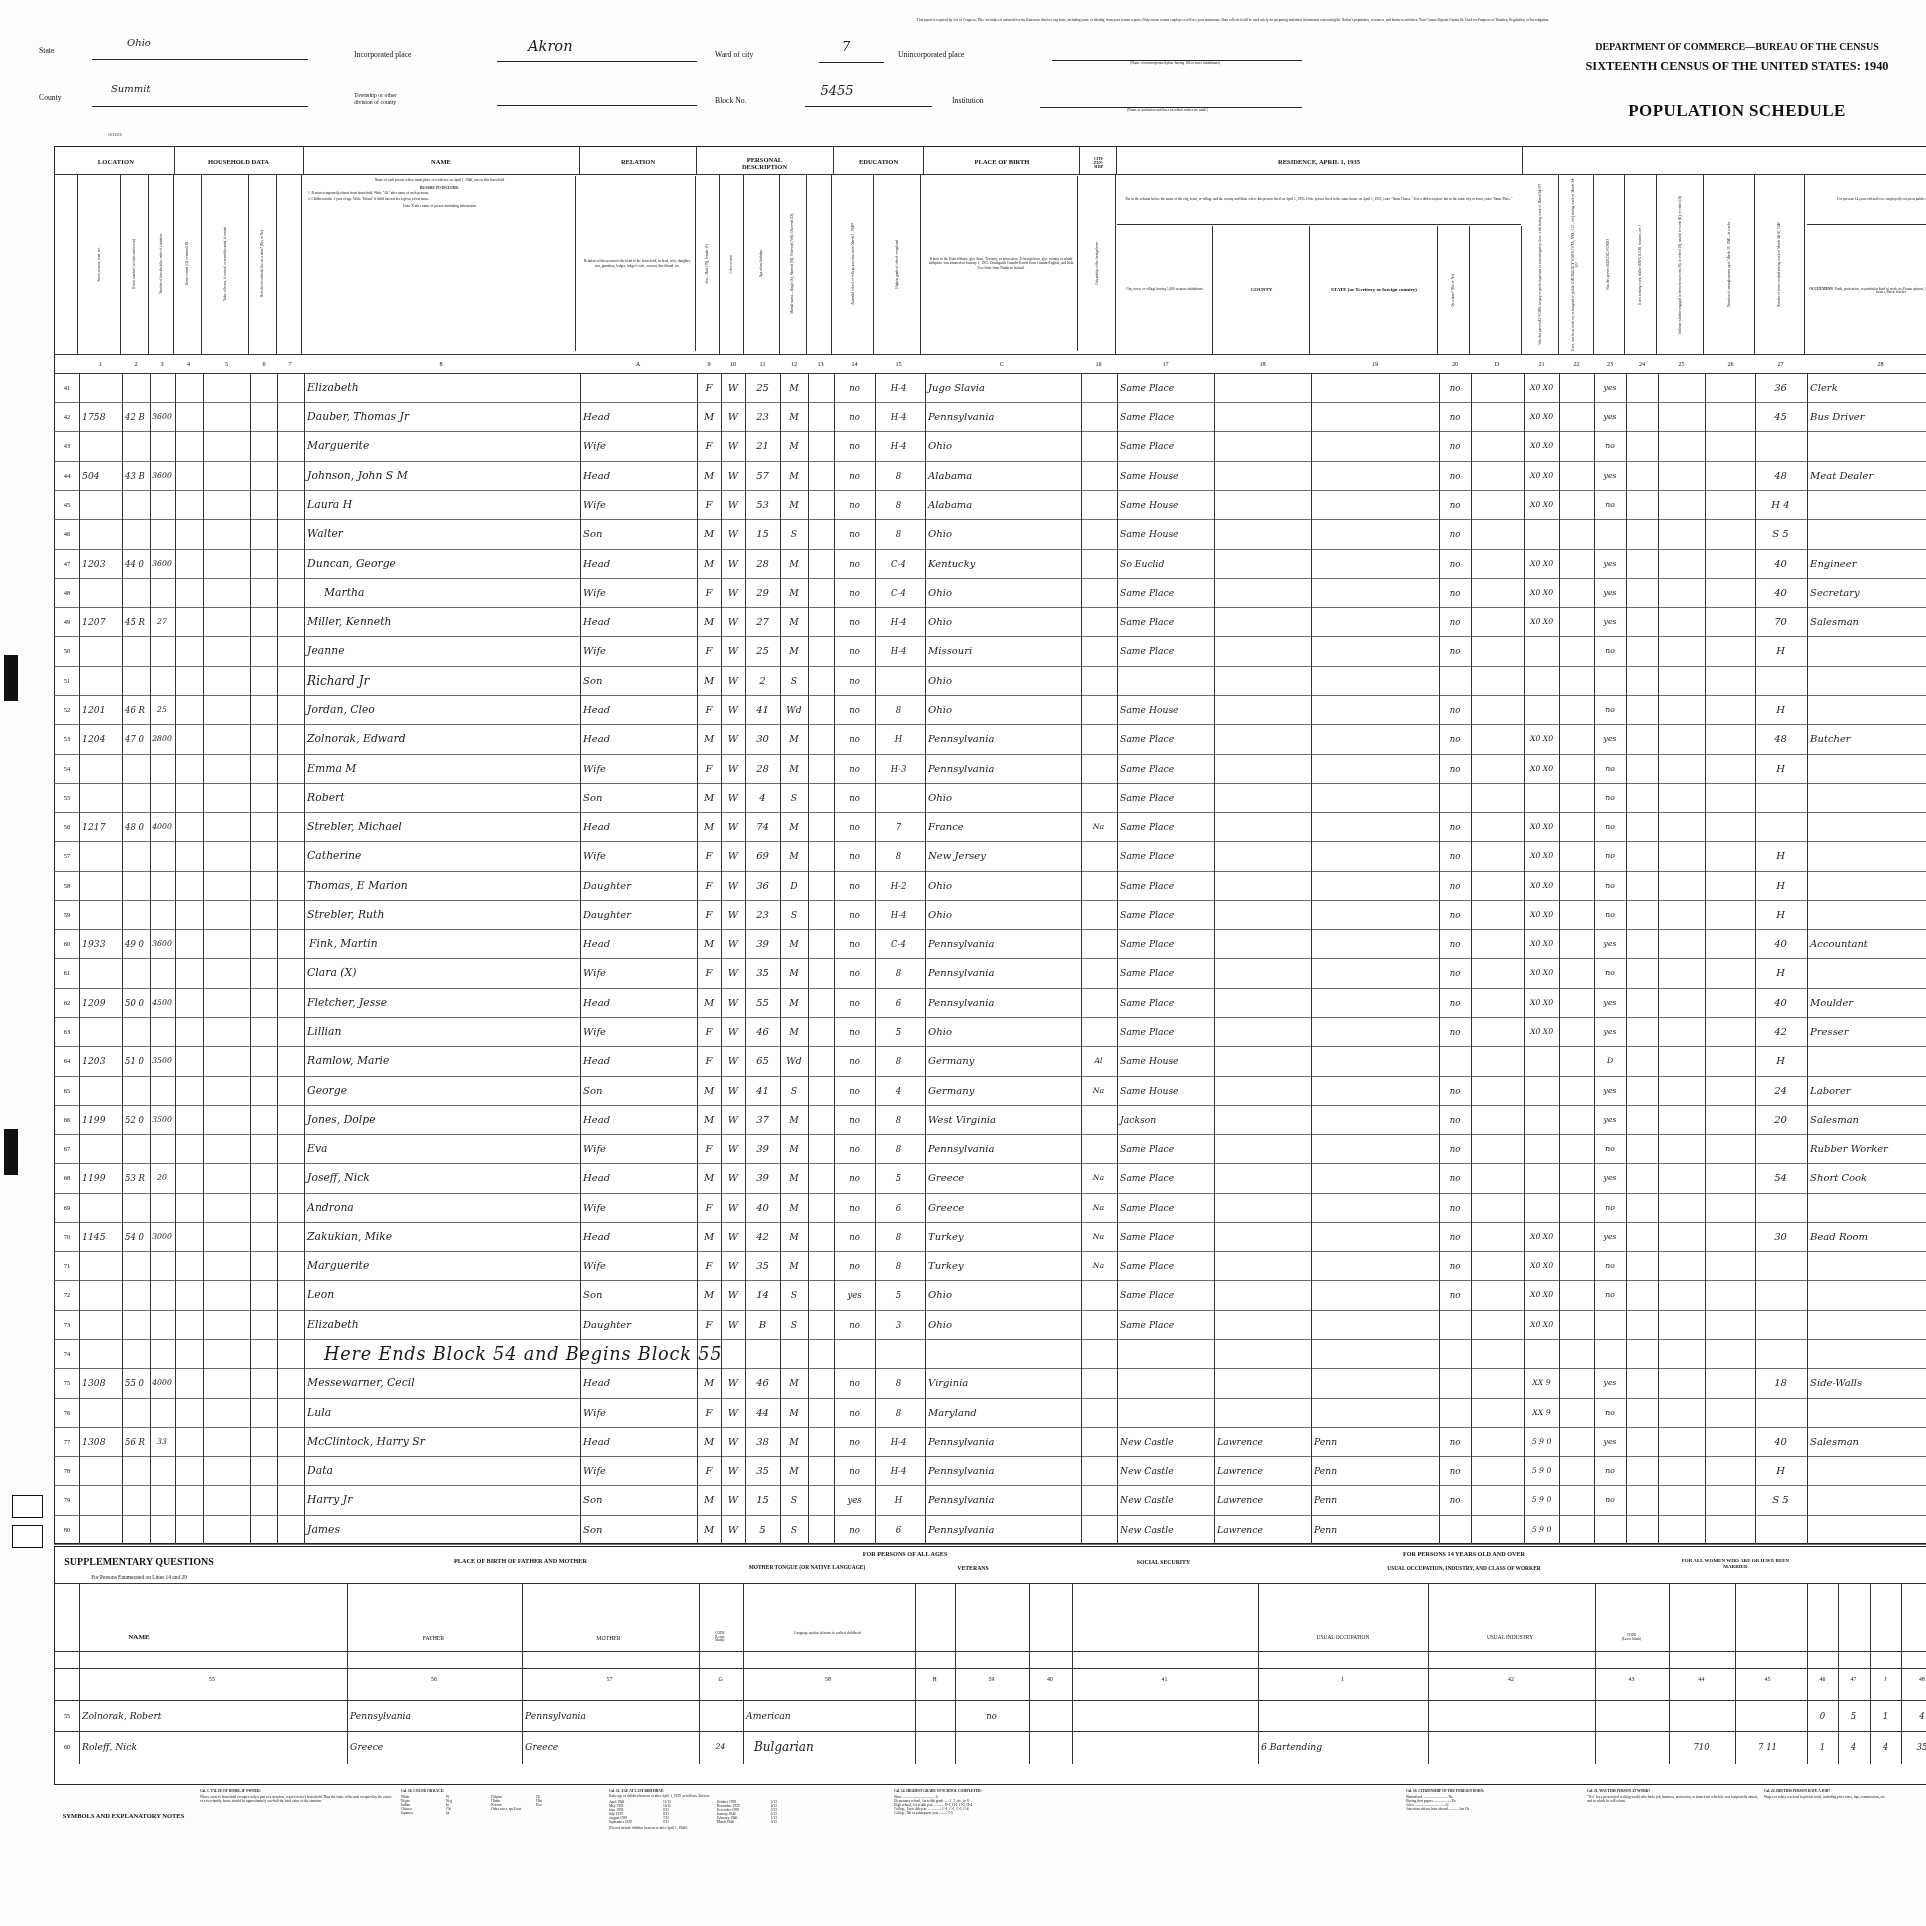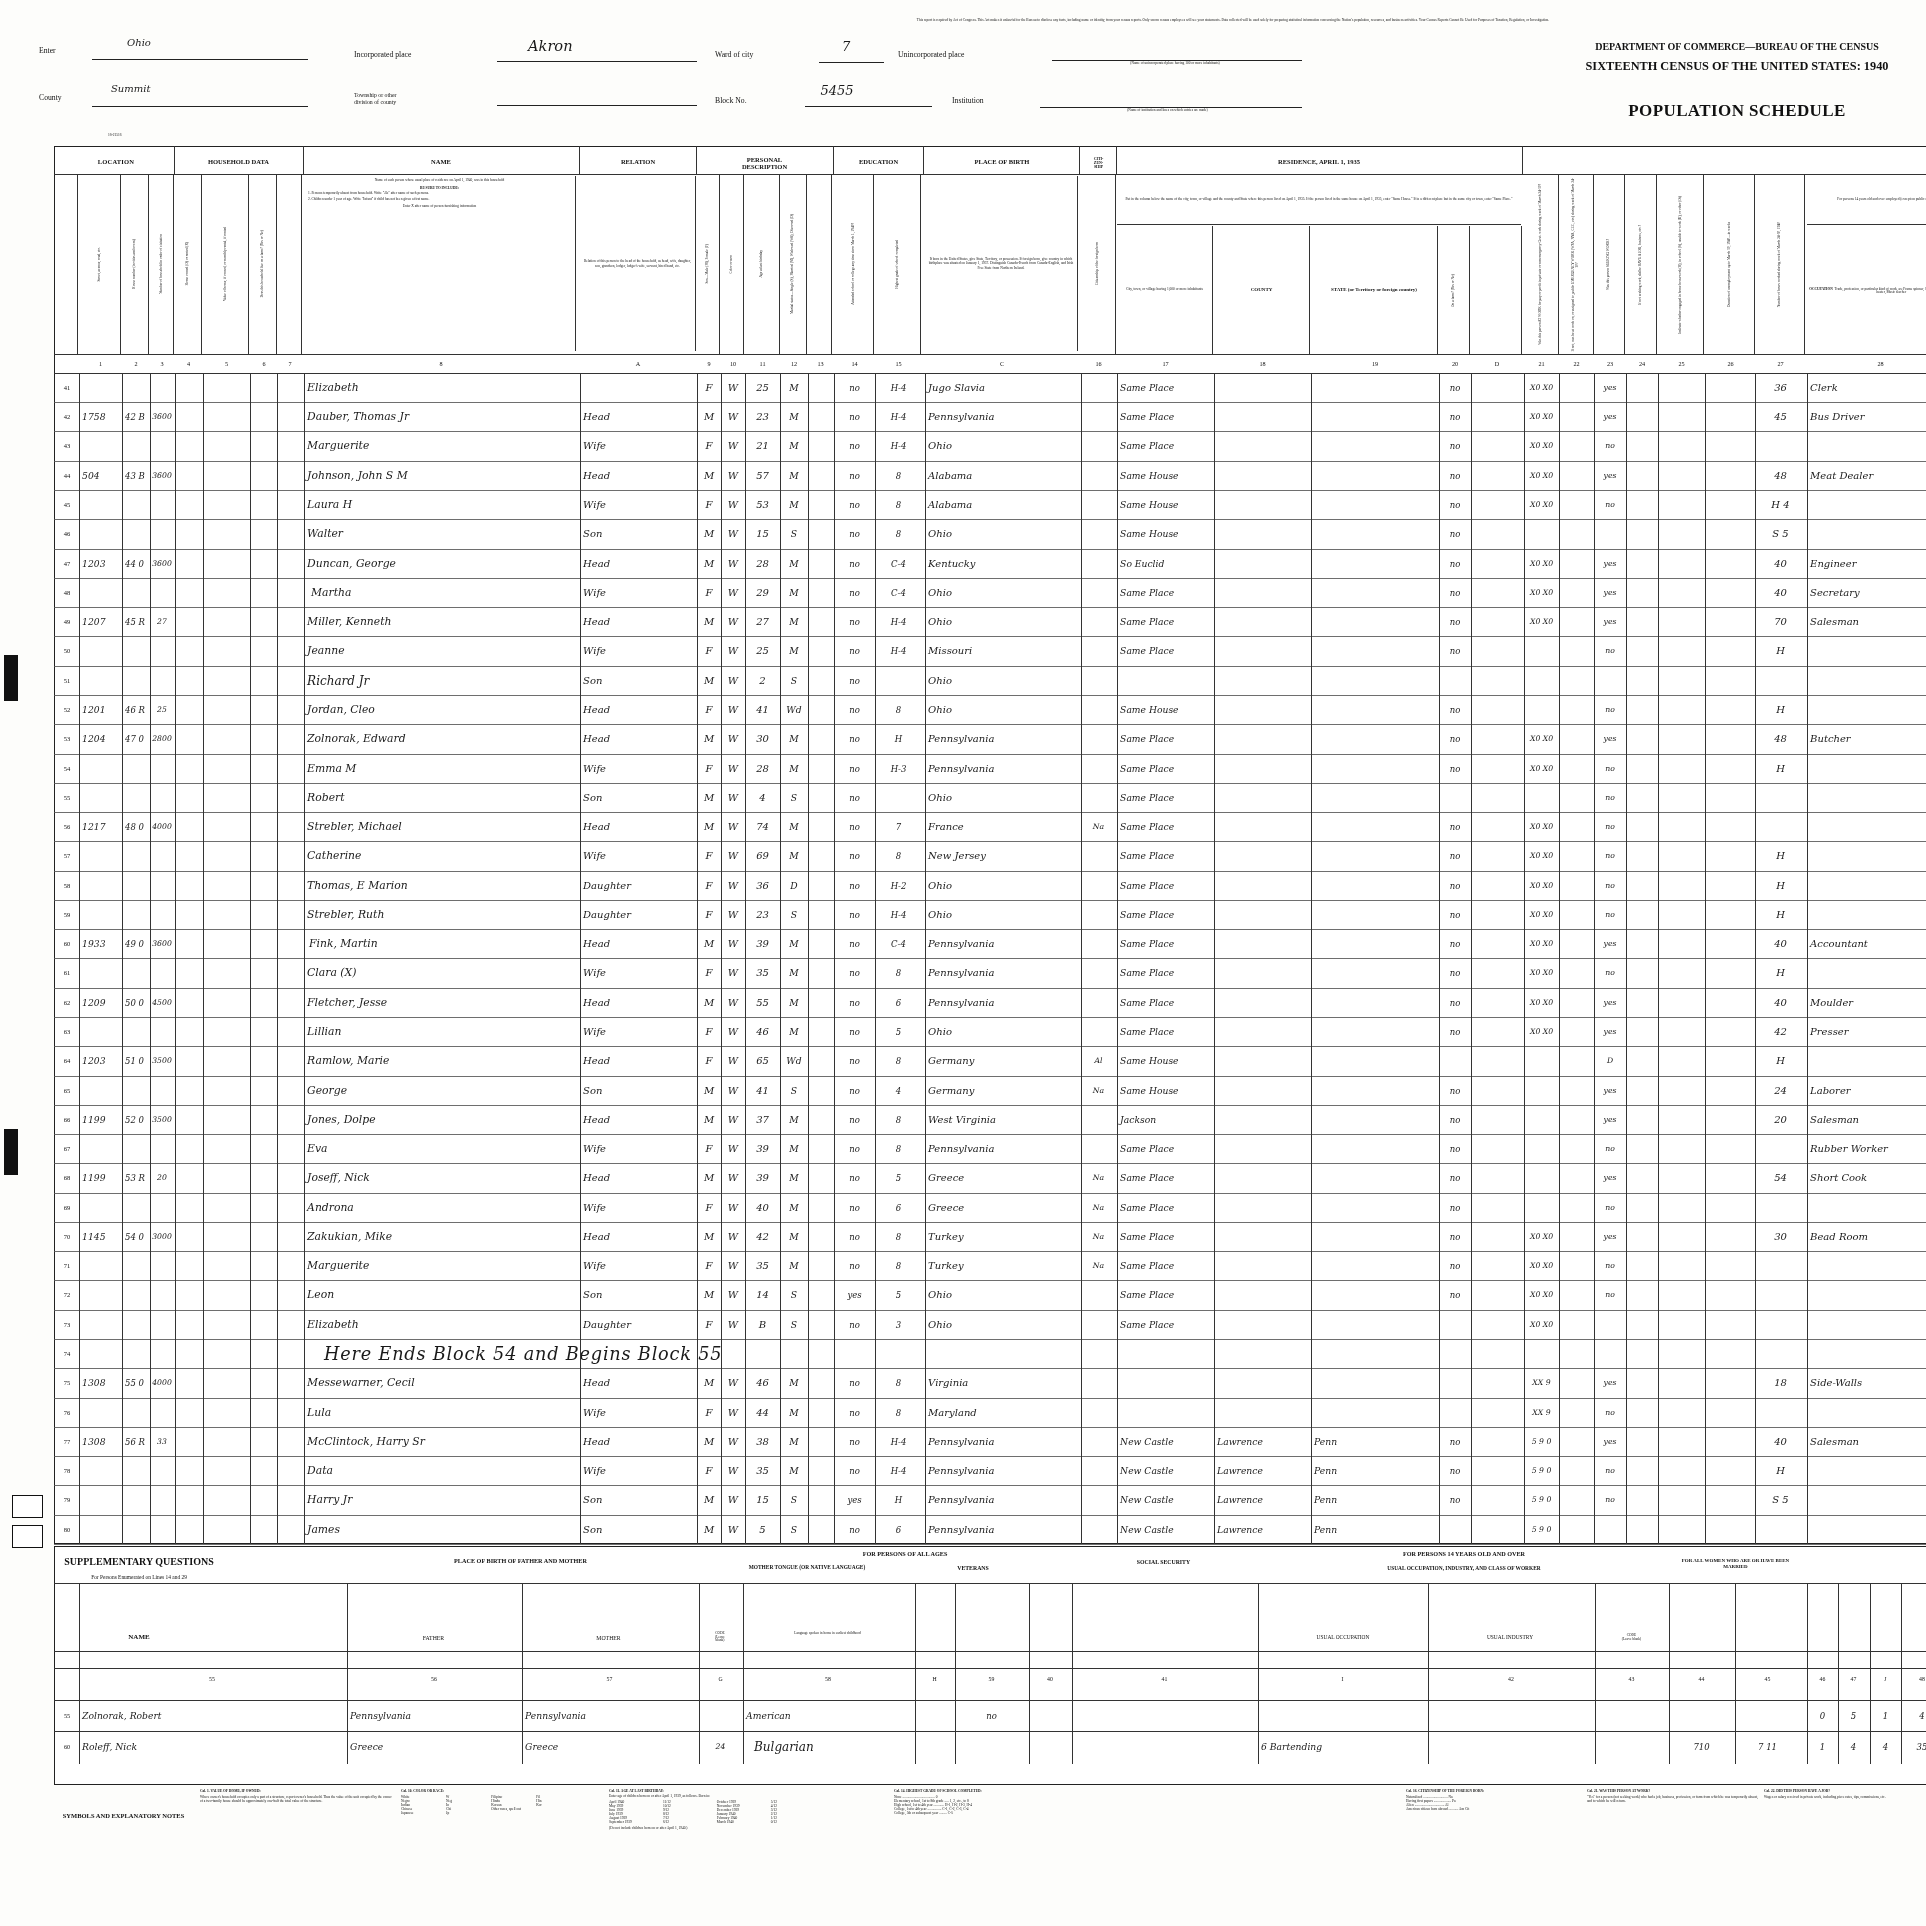--- a/index.html
+++ b/index.html
@@ -36,21 +36,21 @@
 
   <div class="cornerpunch abs" style="left:3.9px;top:655px;width:14px;height:46px;background:#111;"></div>
   <div class="cornerpunch abs" style="left:3.9px;top:1129px;width:14px;height:46px;background:#111;"></div>
   <div class="cornerpunch abs" style="left:11.6px;top:1495px;width:31px;height:23px;background:#fff;border:1.2px solid #111;"></div>
   <div class="cornerpunch abs" style="left:11.6px;top:1525px;width:31px;height:23px;background:#fff;border:1.2px solid #111;"></div>
 
   <div class="abs xtiny ctr" style="left:713px;top:7px;width:1040px;height:27px;line-height:1.18;">
     <span>This report is required by Act of Congress.  This Act makes it unlawful for the Bureau to disclose any facts, including name or identity, from your census reports.  Only sworn census employees will see your statements.  Data collected will be used solely for preparing statistical information concerning the Nation's population, resources, and business activities.  Your Census Reports Cannot Be Used for Purposes of Taxation, Regulation, or Investigation.</span>
   </div>
 
-  <div class="abs md" style="left:39px;top:46px;">Enter</div>
+  <div class="abs md" style="left:39px;top:46px;">State</div>
   <div class="abs ul hand" style="left:92px;top:37px;width:216px;height:23px;padding-left:35px;">Ohio</div>
 
   <div class="abs md" style="left:39px;top:93px;">County</div>
   <div class="abs ul hand" style="left:92px;top:83px;width:216px;height:24px;padding-left:19px;">Summit</div>
 
   <div class="abs md" style="left:354px;top:50px;">Incorporated place</div>
   <div class="abs ul hand" style="left:497px;top:37px;width:200px;height:25px;padding-left:31px;font-size:14.6px;">Akron</div>
 
   <div class="abs md" style="left:715px;top:50px;">Ward of city</div>
   <div class="abs ul hand" style="left:819px;top:39px;width:65px;height:24px;padding-left:23px;font-size:13px;">7</div>
@@ -371,21 +371,21 @@
       <div class="abs ctr hand2" style="left: 875px; top: 549px; width: 47px; height: 29px; font-size: 8.5px; overflow: hidden; white-space: nowrap;">C-4</div>
       <div class="abs lft hand2" style="left: 925px; top: 549px; width: 154px; height: 29px; font-size: 10px; overflow: hidden; white-space: nowrap; padding-left: 3.1px;">Kentucky</div>
       <div class="abs lft hand2" style="left: 1117px; top: 549px; width: 97px; height: 29px; font-size: 9.2px; overflow: hidden; white-space: nowrap; padding-left: 3.1px;">So Euclid</div>
       <div class="abs ctr hand2" style="left: 1439px; top: 549px; width: 32px; height: 29px; font-size: 8.5px; overflow: hidden; white-space: nowrap;">no</div>
       <div class="abs ctr hand2" style="left: 1524px; top: 549px; width: 35px; height: 29px; font-size: 7.7px; overflow: hidden; white-space: nowrap;">X0 X0</div>
       <div class="abs ctr hand2" style="left: 1594px; top: 549px; width: 32px; height: 29px; font-size: 7.7px; overflow: hidden; white-space: nowrap;">yes</div>
       <div class="abs ctr hand2" style="left: 1755px; top: 549px; width: 51px; height: 29px; font-size: 10px; overflow: hidden; white-space: nowrap;">40</div>
       <div class="abs lft hand2" style="left: 1807px; top: 549px; width: 147px; height: 29px; font-size: 10px; overflow: hidden; white-space: nowrap; padding-left: 3.1px;">Engineer</div>
       <div class="abs hline" style="left: 54px; top: 607px; width: 2492px; background: rgb(85, 85, 85); opacity: 0.85;"></div>
       <div class="abs ctr" style="left: 55px; top: 578px; width: 24px; height: 29px; font-size: 6.5px; overflow: hidden; white-space: nowrap;">48</div>
-      <div class="abs lft hand2" style="left: 304px; top: 578px; width: 274px; height: 29px; font-size: 10.8px; overflow: hidden; white-space: nowrap; padding-left: 7px;">Martha</div>
+      <div class="abs lft hand2" style="left: 304px; top: 578px; width: 274px; height: 29px; font-size: 10.8px; overflow: hidden; white-space: nowrap; padding-left: 20px;">Martha</div>
       <div class="abs lft hand2" style="left: 580px; top: 578px; width: 116px; height: 29px; font-size: 10px; overflow: hidden; white-space: nowrap; padding-left: 3.1px;">Wife</div>
       <div class="abs ctr hand2" style="left: 697px; top: 578px; width: 24px; height: 29px; font-size: 10px; overflow: hidden; white-space: nowrap;">F</div>
       <div class="abs ctr hand2" style="left: 721px; top: 578px; width: 24px; height: 29px; font-size: 10px; overflow: hidden; white-space: nowrap;">W</div>
       <div class="abs ctr hand2" style="left: 745px; top: 578px; width: 35px; height: 29px; font-size: 10px; overflow: hidden; white-space: nowrap;">29</div>
       <div class="abs ctr hand2" style="left: 780px; top: 578px; width: 28px; height: 29px; font-size: 9.2px; overflow: hidden; white-space: nowrap;">M</div>
       <div class="abs ctr hand2" style="left: 834px; top: 578px; width: 41px; height: 29px; font-size: 8.5px; overflow: hidden; white-space: nowrap;">no</div>
       <div class="abs ctr hand2" style="left: 875px; top: 578px; width: 47px; height: 29px; font-size: 8.5px; overflow: hidden; white-space: nowrap;">C-4</div>
       <div class="abs lft hand2" style="left: 925px; top: 578px; width: 154px; height: 29px; font-size: 10px; overflow: hidden; white-space: nowrap; padding-left: 3.1px;">Ohio</div>
       <div class="abs lft hand2" style="left: 1117px; top: 578px; width: 97px; height: 29px; font-size: 9.2px; overflow: hidden; white-space: nowrap; padding-left: 3.1px;">Same Place</div>
       <div class="abs ctr hand2" style="left: 1439px; top: 578px; width: 32px; height: 29px; font-size: 8.5px; overflow: hidden; white-space: nowrap;">no</div>

